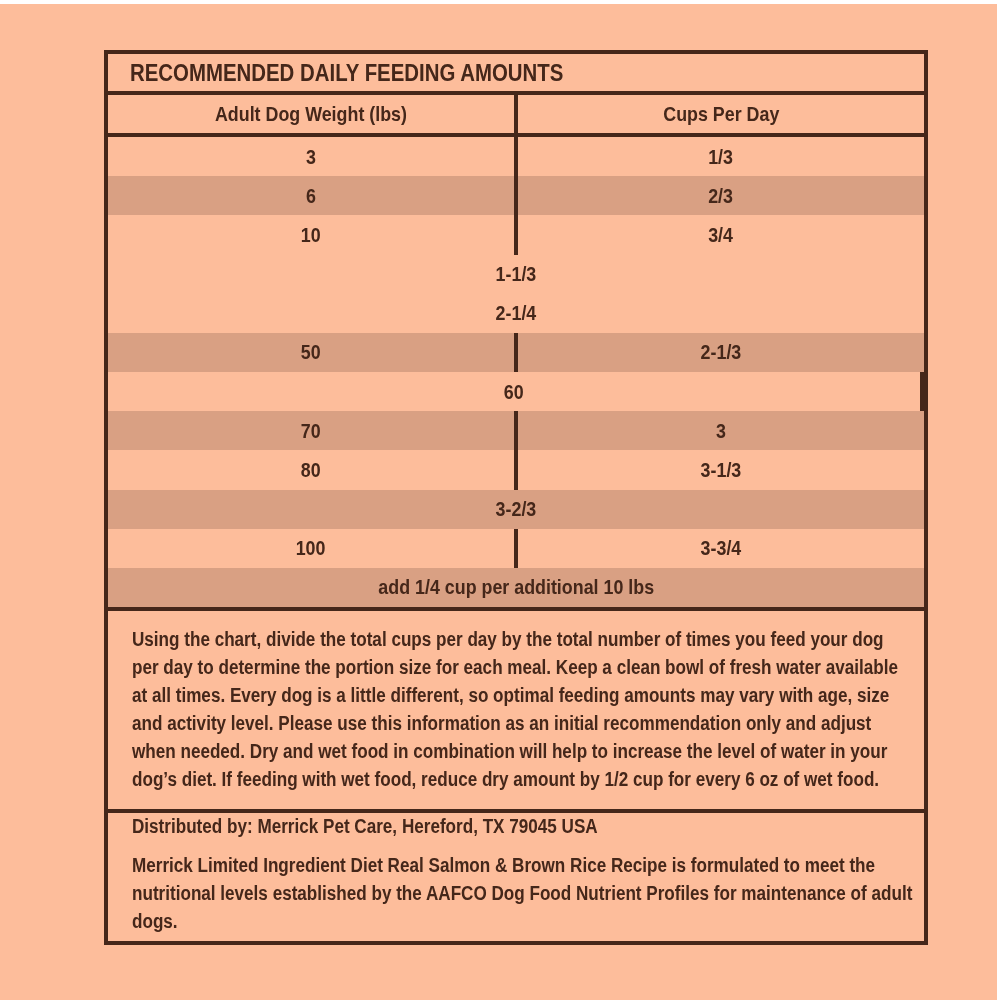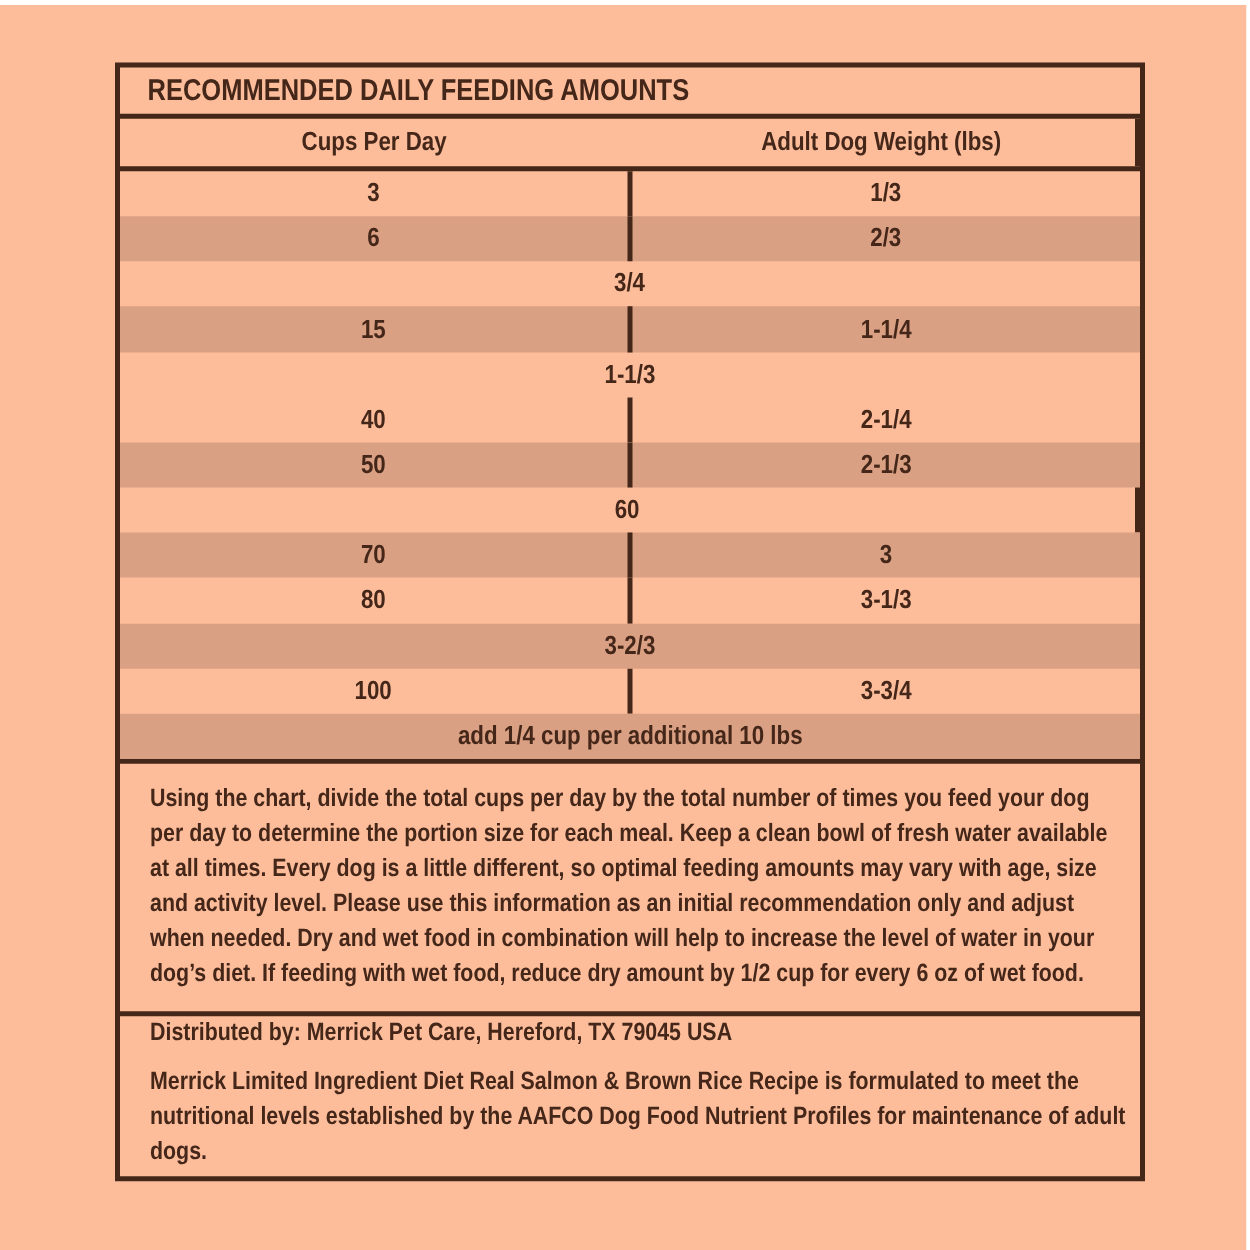--- a/index.html
+++ b/index.html
@@ -8,21 +8,21 @@
     --ink:#45271A;
   }
   html,body{margin:0;padding:0;}
   body{
     width:1000px;height:1000px;position:relative;background:#ffffff;
     font-family:"Liberation Sans", sans-serif;color:var(--ink);
     overflow:hidden;
   }
   .bg{position:absolute;top:4px;left:0;right:3px;bottom:0;background:var(--bg);}
   .panel{
-    position:absolute;left:92px;top:50px;width:816px;height:887px;
+    position:absolute;left:104px;top:50px;width:816px;height:887px;
     border:4px solid var(--ink);display:flex;flex-direction:column;
   }
   .sec{border-bottom:4px solid var(--ink);box-sizing:border-box;}
   .sec:last-child{border-bottom:none;}
 
   
   .cond{display:inline-block;transform:scaleX(0.85);transform-origin:center center;white-space:nowrap;font-weight:bold;}
   .cond-left{display:inline-block;transform:scaleX(0.85);transform-origin:left center;white-space:nowrap;font-weight:bold;}
   .cond-block{width:117%;transform:scaleX(0.855);transform-origin:left top;font-weight:bold;}
 
@@ -51,25 +51,25 @@
 
 <div class="bg"></div>
 
 <div class="panel">
 
   <div class="sec title-sec">
     <span class="cond-left title-text">RECOMMENDED DAILY FEEDING AMOUNTS</span>
   </div>
 
   <div class="sec header-row">
+    <div class="cell left">
+      <span class="cond">Adult Dog Weight (lbs)</span>
+    </div>
     <div class="cell">
       <span class="cond">Cups Per Day</span>
-    </div>
-    <div class="cell left">
-      <span class="cond">Adult Dog Weight (lbs)</span>
     </div>
   </div>
 
   <div class="sec tbody">
       <div class="row">
         <div class="cell left">
           <span class="cond">3</span>
         </div>
         <div class="cell">
           <span class="cond">1/3</span>
@@ -77,41 +77,33 @@
       </div>
       <div class="row stripe">
         <div class="cell left">
           <span class="cond">6</span>
         </div>
         <div class="cell">
           <span class="cond">2/3</span>
         </div>
       </div>
       <div class="row">
+        <div class="cell left">
+          <span class="cond">10</span>
+        </div>
         <div class="cell">
           <span class="cond">3/4</span>
-        </div>
-      </div>
-      <div class="row stripe">
-        <div class="cell left">
-          <span class="cond">15</span>
-        </div>
-        <div class="cell">
-          <span class="cond">1-1/4</span>
         </div>
       </div>
       <div class="row">
         <div class="cell">
           <span class="cond">1-1/3</span>
         </div>
       </div>
       <div class="row">
-        <div class="cell left">
-          <span class="cond">40</span>
-        </div>
         <div class="cell">
           <span class="cond">2-1/4</span>
         </div>
       </div>
       <div class="row stripe">
         <div class="cell left">
           <span class="cond">50</span>
         </div>
         <div class="cell">
           <span class="cond">2-1/3</span>

